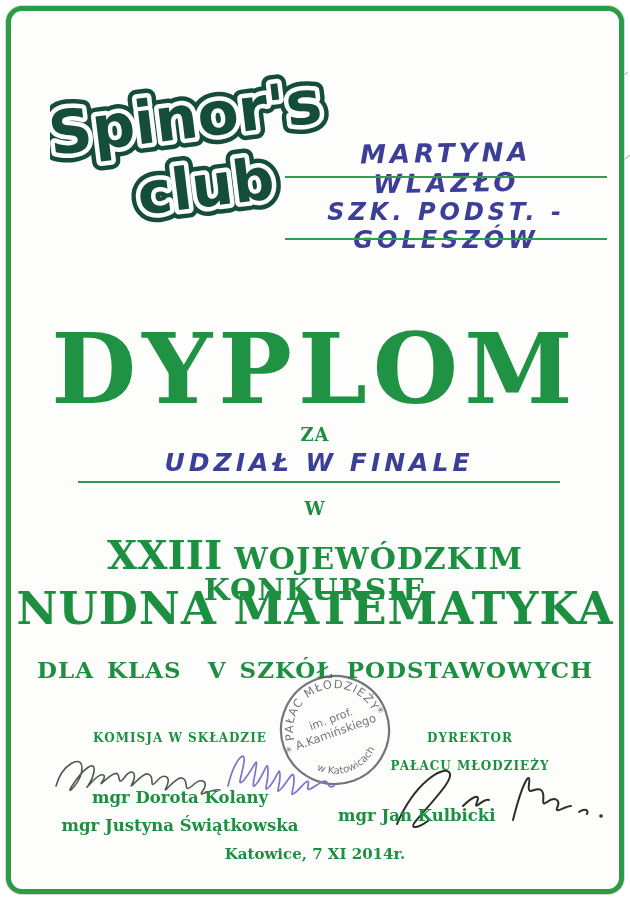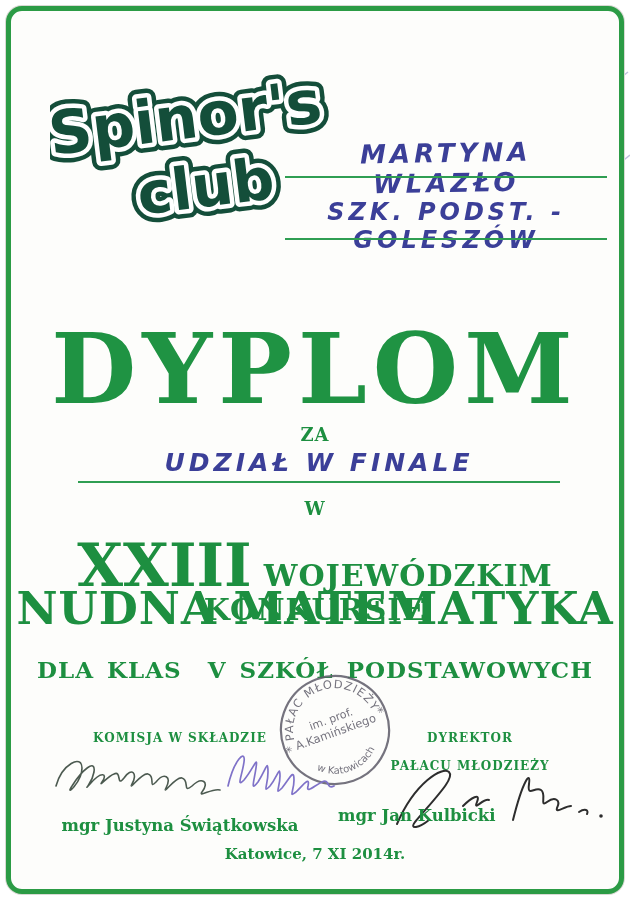--- a/index.html
+++ b/index.html
@@ -8,21 +8,21 @@
   .abs{position:absolute;}
   .center{left:0;width:630px;text-align:center;}
   .green{color:#1d8f40;font-family:"DejaVu Serif",serif;font-weight:bold;}
   .hand{font-family:"DejaVu Sans",sans-serif;font-style:italic;font-weight:bold;color:#3b3f98;letter-spacing:4px;}
   .u-line{border-top:2px solid #2f9e52;height:0;}
   .otrzymuje{top:280px;font-size:17px;letter-spacing:2px;}
   .dyplom{top:320px;font-size:98px;letter-spacing:6px;line-height:1;color:#1f9343;}
   .za{top:424px;font-size:18px;letter-spacing:1px;}
   .w-label{top:498px;font-size:18px;letter-spacing:1px;}
   .contest{top:536px;line-height:1;}
-  .contest .numeral{font-size:59px;}
+  .contest .numeral{font-size:39px;}
   .contest .rest{font-size:30px;margin-left:12px;letter-spacing:1px;}
   .contest-title{top:586px;font-size:45px;letter-spacing:1px;line-height:1;}
   .category{top:656px;font-size:23px;letter-spacing:1px;word-spacing:4px;white-space:pre;}
   .sig-heading{font-size:12px;letter-spacing:1px;}
   .sig-name{font-size:16.5px;}
   .date-line{top:845px;font-size:15px;}
   svg text{font-family:"DejaVu Sans",sans-serif;}
   svg .stamp-t{font-family:"DejaVu Sans",sans-serif;fill:#5e5c69;}
   .name-hw{top:138px;left:285px;width:322px;text-align:center;font-size:26px;transform:rotate(-1deg);}
   .school-hw{top:198px;left:285px;width:322px;text-align:center;font-size:24px;}
@@ -111,20 +111,21 @@
   <div class="abs green sig-heading" style="left:30px;top:731px;width:300px;text-align:center;">KOMISJA W SKŁADZIE</div>
 
   <svg class="abs" style="left:52px;top:748px;" width="185" height="58" viewBox="0 0 185 58" fill="none" stroke="#4c5a50" stroke-width="1.6" stroke-linecap="round">
     <path d="M4,38 C10,16 30,6 30,20 C30,34 12,50 20,38 C30,22 44,10 42,24 C40,36 30,44 38,36 C50,22 56,26 50,34 C46,40 56,28 62,26 C70,22 64,40 72,30 C80,18 86,26 80,36 C76,44 90,24 96,26 C104,28 96,42 104,34 C112,24 120,28 114,40 C110,48 124,28 130,30 C138,32 130,46 140,38 C150,28 158,34 150,44 C146,50 160,40 168,42"></path>
   </svg>
 
   <svg class="abs" style="left:218px;top:742px;" width="125" height="62" viewBox="0 0 125 62" fill="none" stroke="#7f72c8" stroke-width="1.7" stroke-linecap="round">
     <path d="M10,44 C16,18 28,6 26,20 C24,34 18,46 26,38 C36,26 40,12 38,26 C36,40 32,50 40,40 C48,28 50,16 50,30 C50,44 44,52 52,44 C60,34 62,22 62,34 C62,46 56,54 64,46 C72,36 76,26 76,38 C76,50 70,56 78,50 C86,42 92,34 90,44 C88,52 96,44 104,40 C112,36 108,48 116,44"></path>
   </svg>
 
+  <div class="abs green sig-name" style="left:30px;top:788px;width:300px;text-align:center;">mgr Dorota Kolany</div>
   <div class="abs green sig-name" style="left:30px;top:816px;width:300px;text-align:center;">mgr Justyna Świątkowska</div>
 
   <div class="abs green sig-heading" style="left:340px;top:731px;width:260px;text-align:center;">DYREKTOR</div>
   <div class="abs green sig-heading" style="left:340px;top:759px;width:260px;text-align:center;">PAŁACU MŁODZIEŻY</div>
 
   <svg class="abs" style="left:385px;top:762px;" width="225" height="72" viewBox="0 0 225 72" fill="none" stroke="#2d2d2d" stroke-width="2" stroke-linecap="round">
     <path d="M12,62 C30,20 58,4 64,10 C70,16 52,34 30,60 C24,68 34,66 44,58"></path>
     <path d="M78,44 C86,36 96,30 92,40 C88,50 98,36 104,38"></path>
     <path d="M128,58 C138,18 146,8 144,22 C142,36 150,24 156,28 C162,32 154,46 162,40 C170,34 176,38 172,46 C170,52 180,44 186,44"></path>
     <path d="M194,50 C200,46 204,48 202,52"></path>

